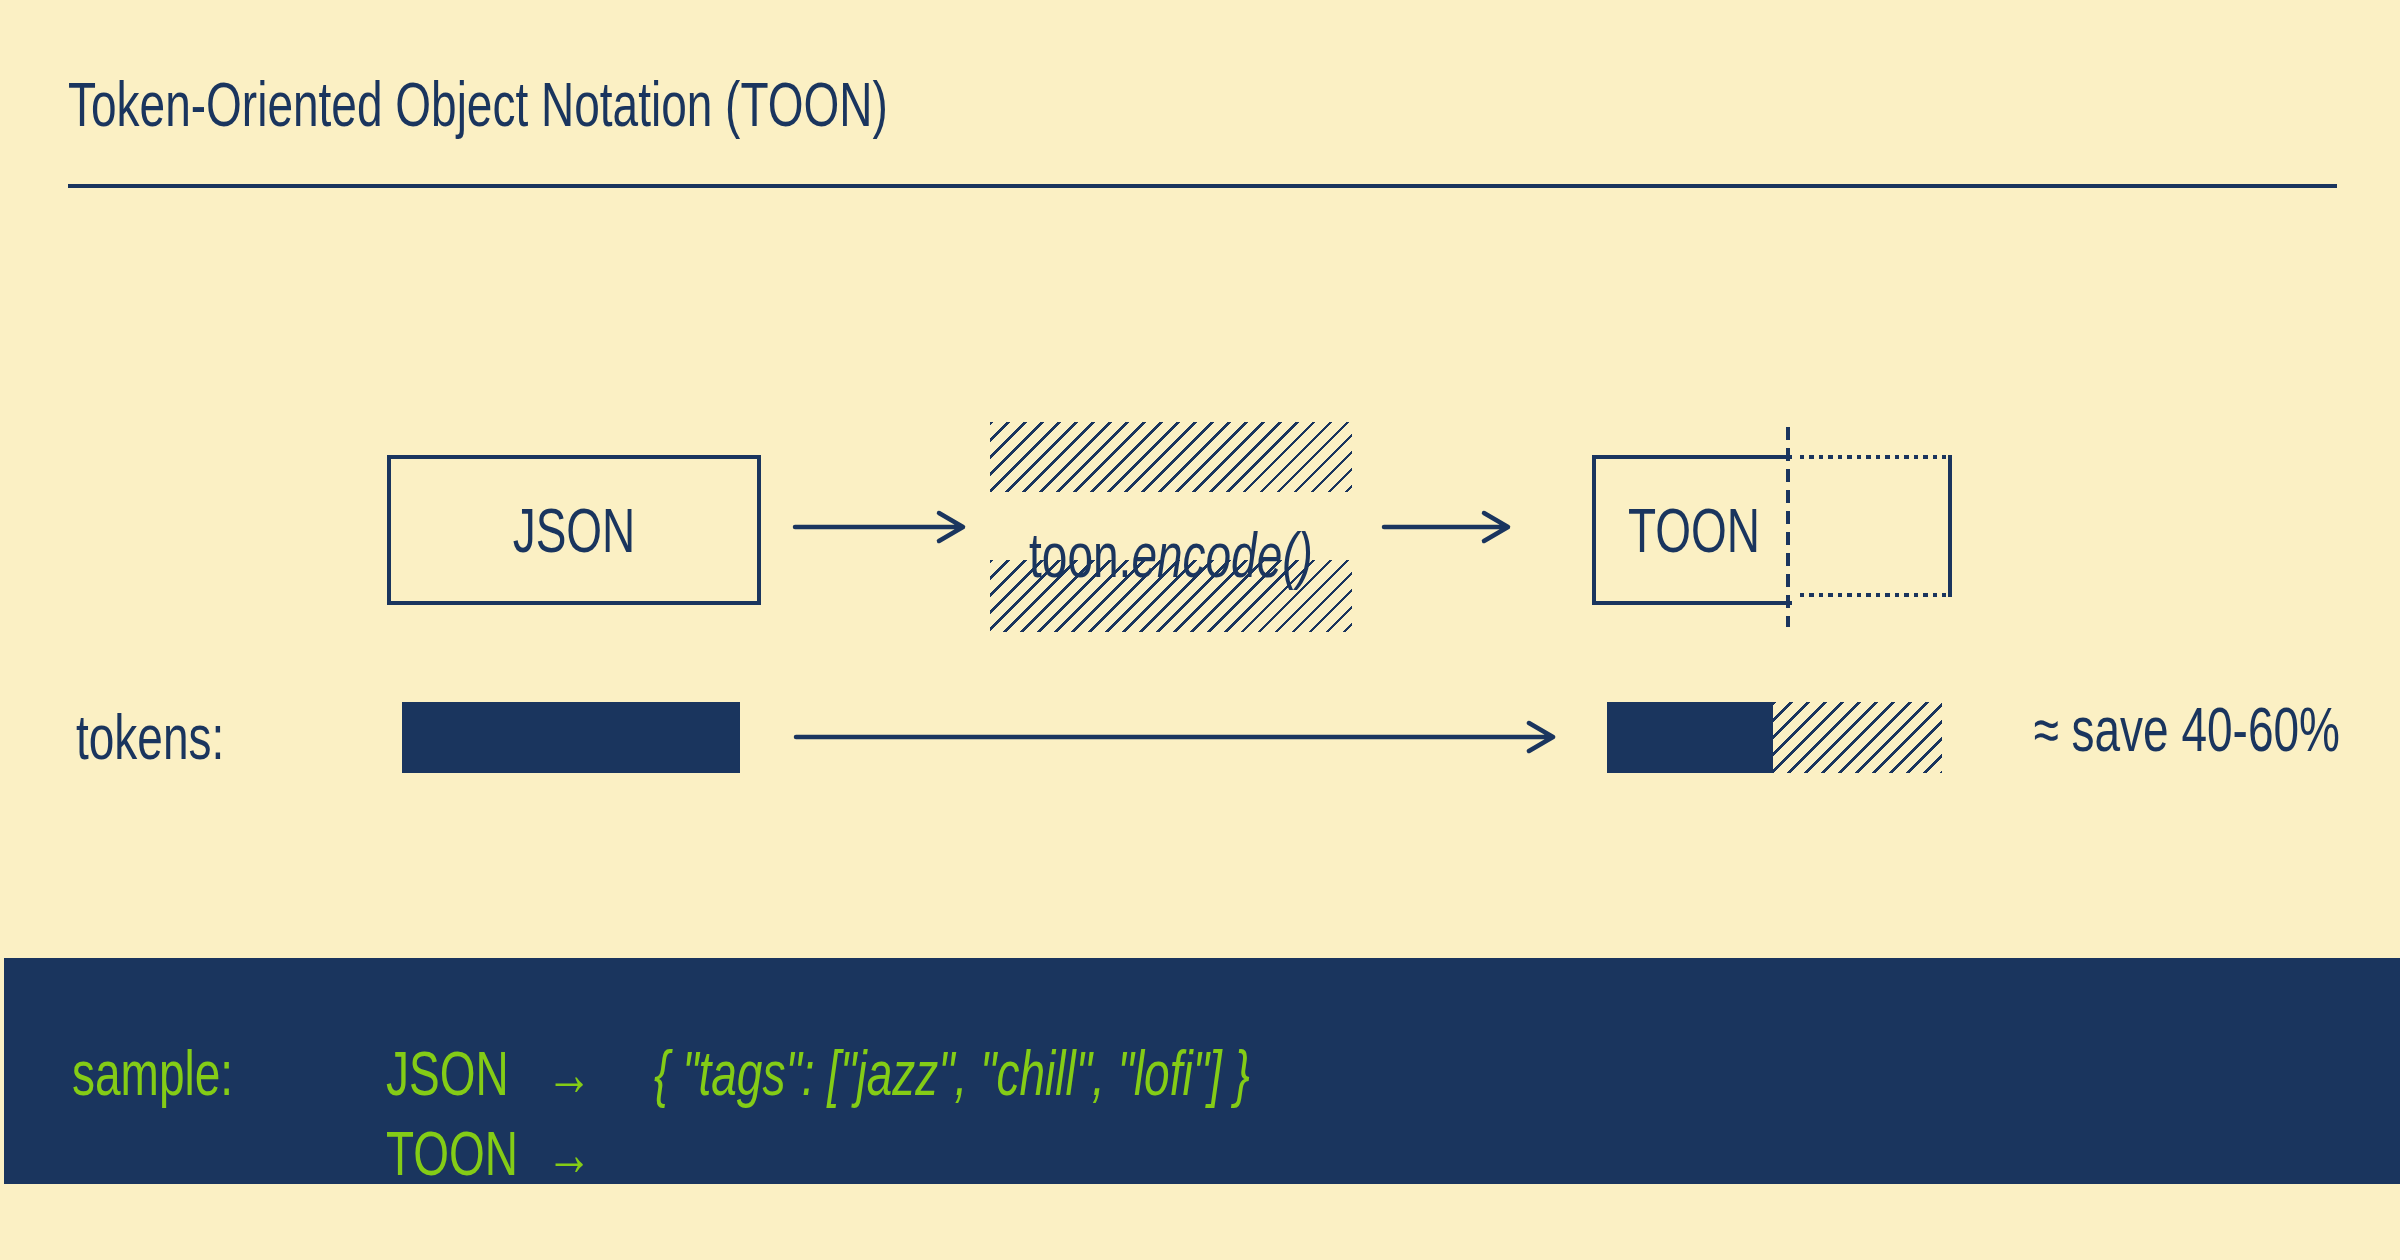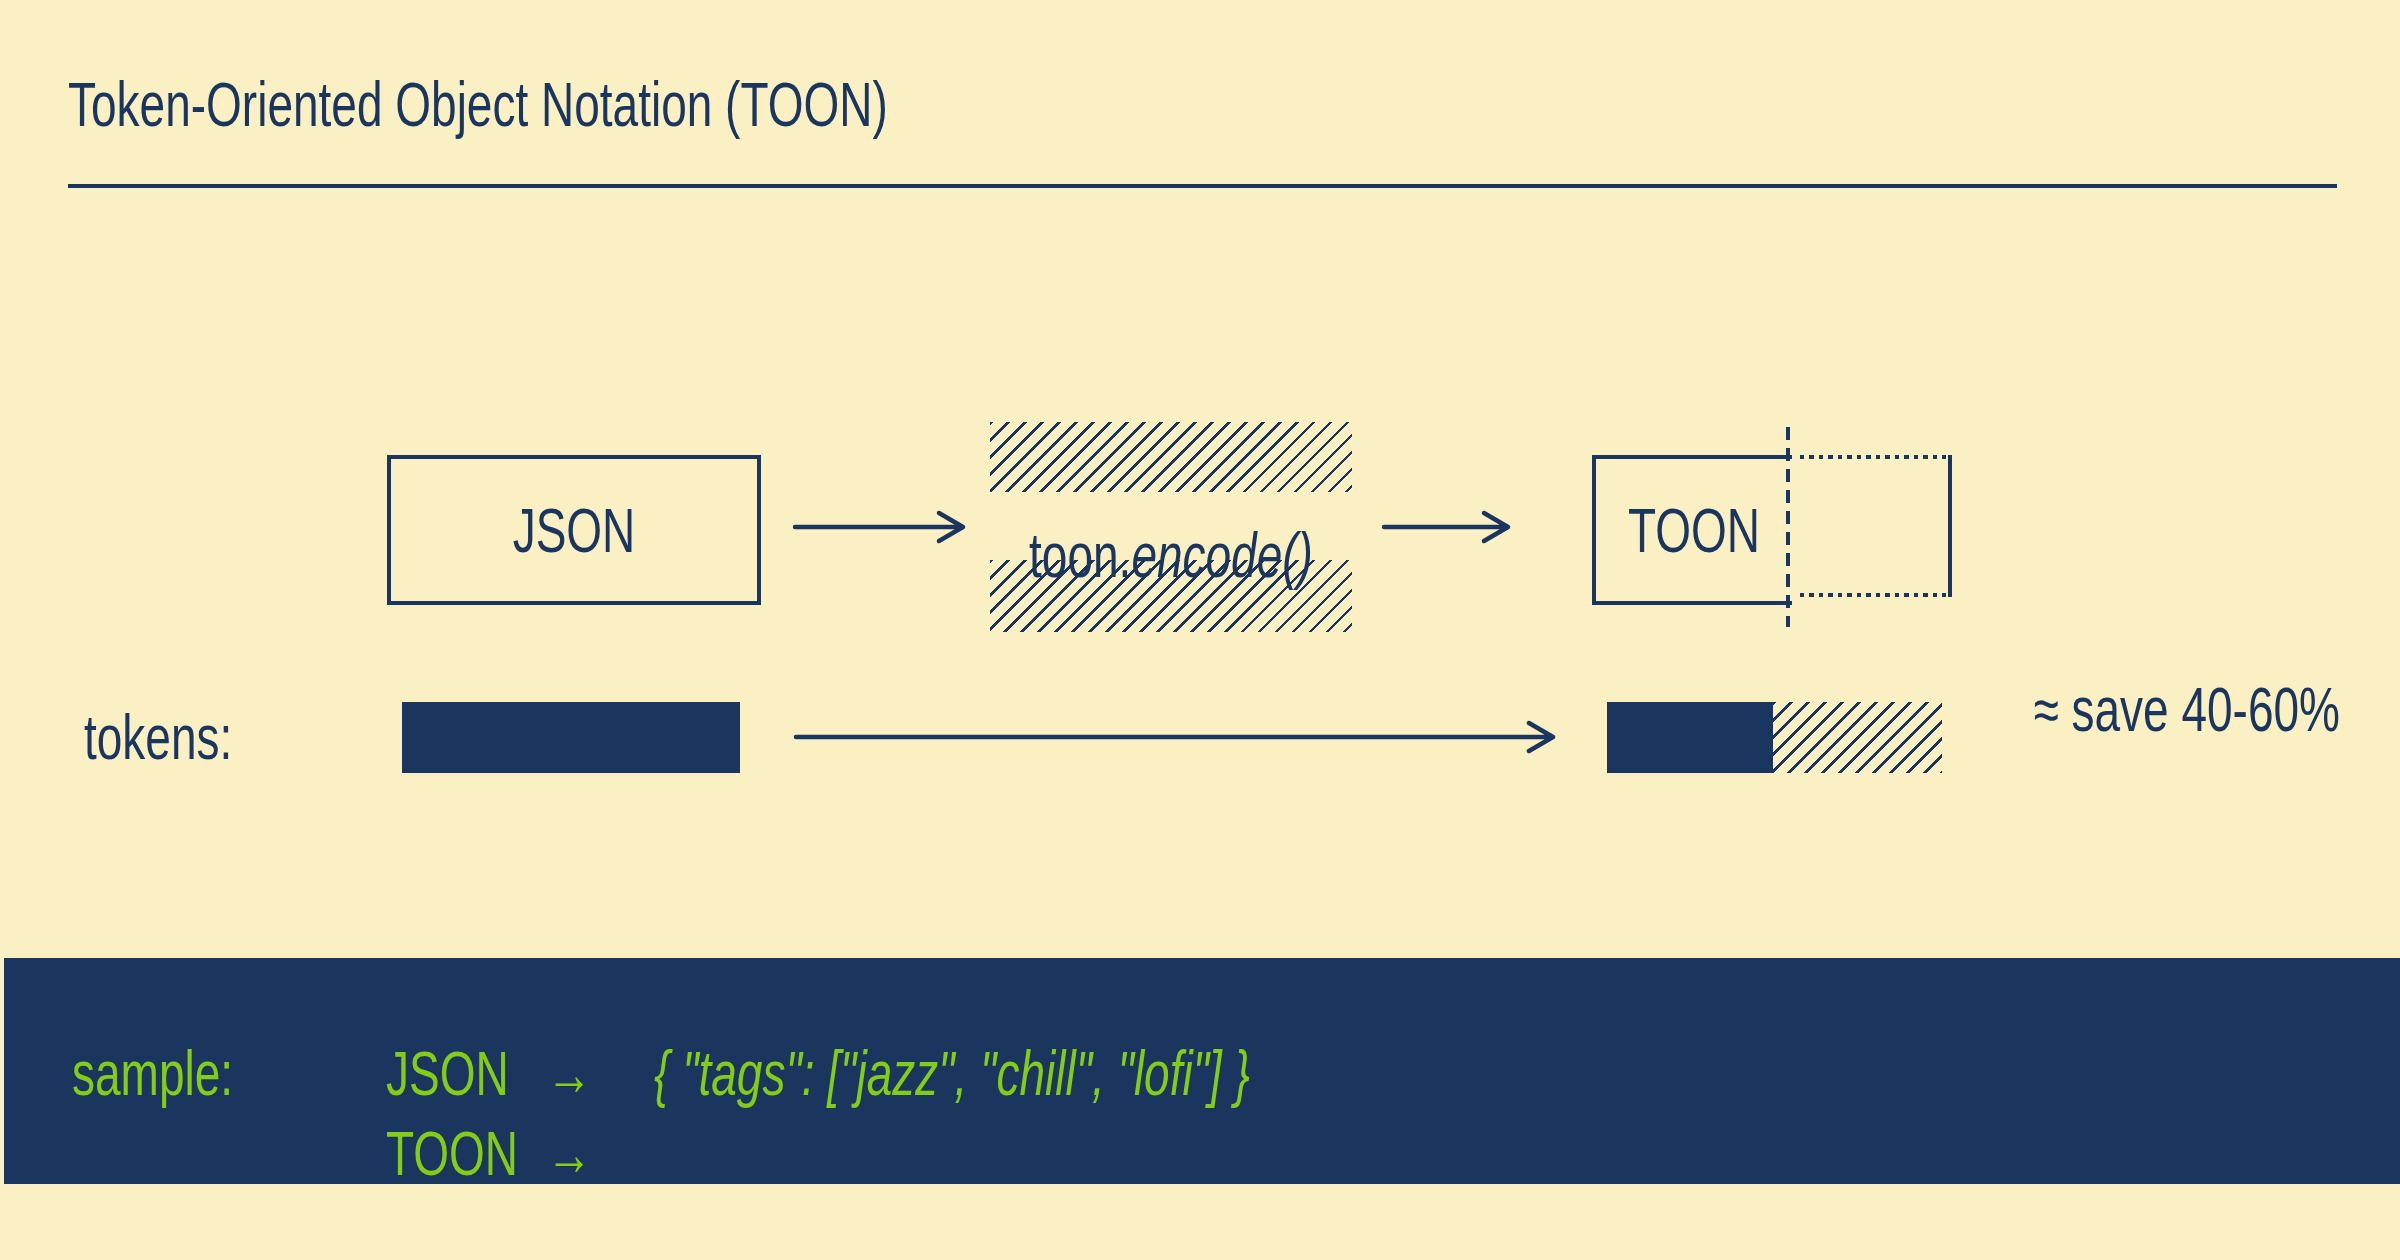--- a/index.html
+++ b/index.html
@@ -33,25 +33,25 @@
   }
   #toon-ext{left:1800px;top:455px;width:152px;height:142px;}
   #toon-ext .dots-top,#toon-ext .dots-bottom{
     position:absolute;left:0;right:6px;height:4px;
     background:repeating-linear-gradient(90deg,#1A355E 0 4.5px,transparent 4.5px 9.5px);
   }
   #toon-ext .dots-top{top:0;}
   #toon-ext .dots-bottom{bottom:0;}
   #toon-ext .edge-right{position:absolute;right:0;top:0;bottom:0;width:4px;background:#1A355E;}
   
-  #tokens-label{left:84px;top:700px;height:74px;justify-content:center;}
+  #tokens-label{left:76px;top:700px;height:74px;justify-content:center;}
   #bar-json{left:402px;top:702px;width:338px;height:71px;}
   #bar-toon{left:1607px;top:702px;width:166px;height:71px;}
   #bar-saved{left:1773px;top:702px;width:169px;height:71px;}
-  #savings{left:1956px;top:672px;width:384px;height:74px;justify-content:flex-end;}
+  #savings{left:1956px;top:692px;width:384px;height:74px;justify-content:flex-end;}
   
   #sample-section{left:4px;top:958px;width:2400px;height:226px;background:#1A355E;color:#84cc16;}
   #sample-label{left:68px;top:82px;height:66px;}
   .sample-row{left:382px;height:66px;}
   #sample-row-0{top:82px;}
   #sample-row-1{top:162px;}
   .fmt{display:inline-flex;width:160px;}
   .arr{display:inline-flex;}
   .code{display:inline-flex;margin-left:62px;font-style:italic;}
   svg.arrow{display:block;}

